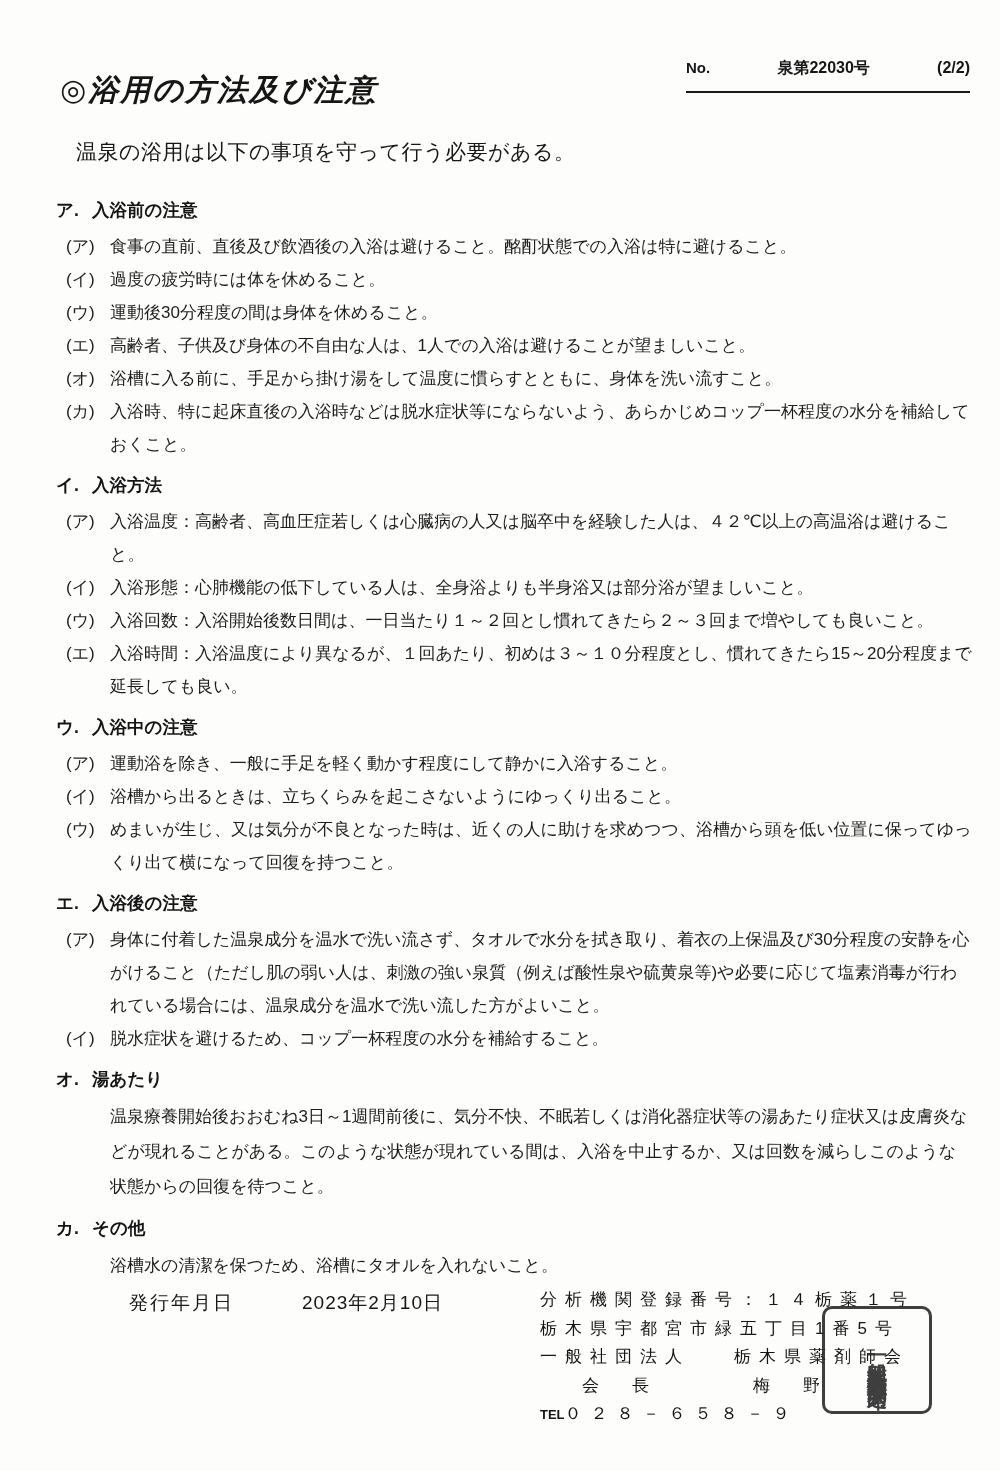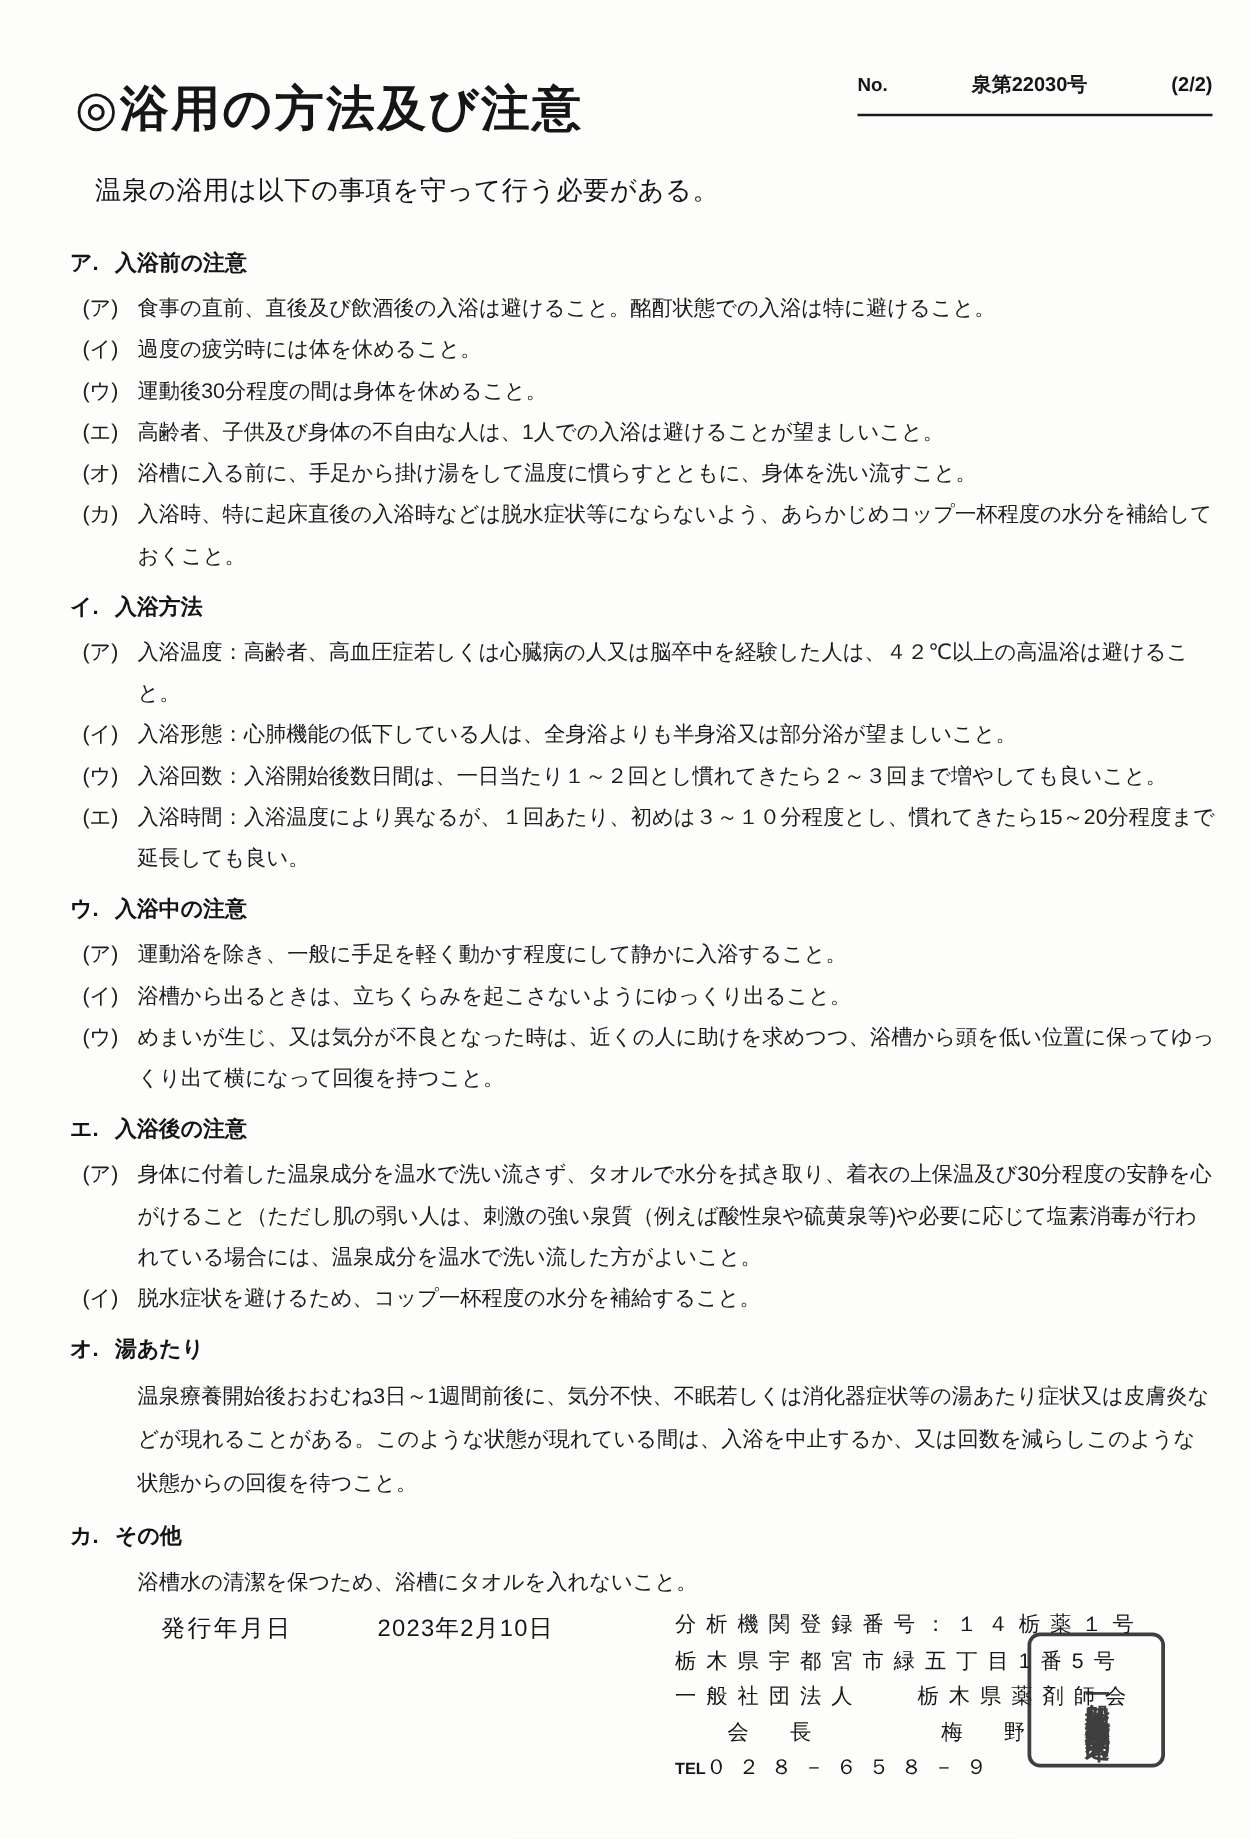--- a/index.html
+++ b/index.html
@@ -11,23 +11,23 @@
     -webkit-font-smoothing:antialiased;
   }
   .page{
     position:relative;
     width:1000px;height:1471px;
     background:#fdfdfc;
     overflow:hidden;
   }
   
   .doc-title{
-    position:absolute;left:60px;top:60px;
-    font-size:39px;font-weight:bold;letter-spacing:2px;
-    color:#161616;white-space:nowrap;
+    position:absolute;left:60px;top:70px;
+    font-size:30px;font-weight:bold;letter-spacing:2px;
+    color:#161616;white-space:nowrap;font-style:italic;
   }
   .doc-no{
     position:absolute;left:686px;top:58px;width:284px;
     border-bottom:2px solid #1a1a1a;
     padding-bottom:12px;
     display:flex;align-items:baseline;justify-content:space-between;
     font-size:16px;font-weight:bold;color:#161616;
   }
   .doc-no .no-label{font-size:15px;letter-spacing:0;}
   .intro{

